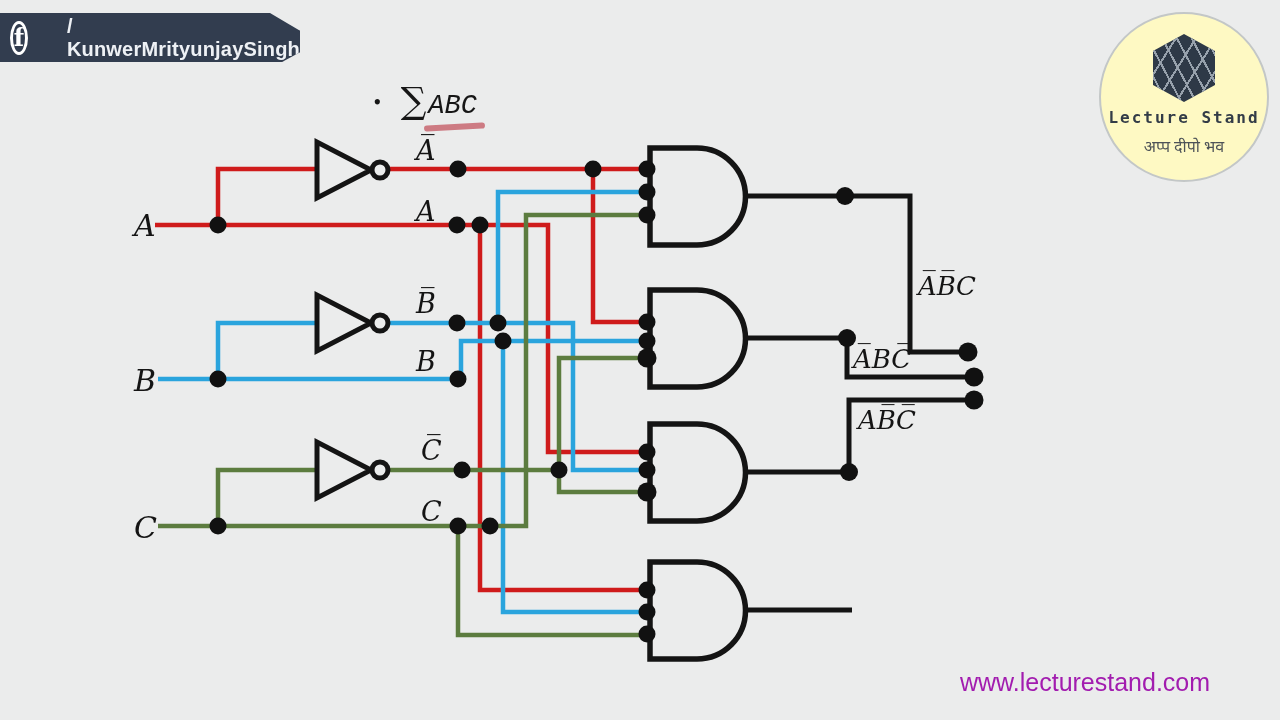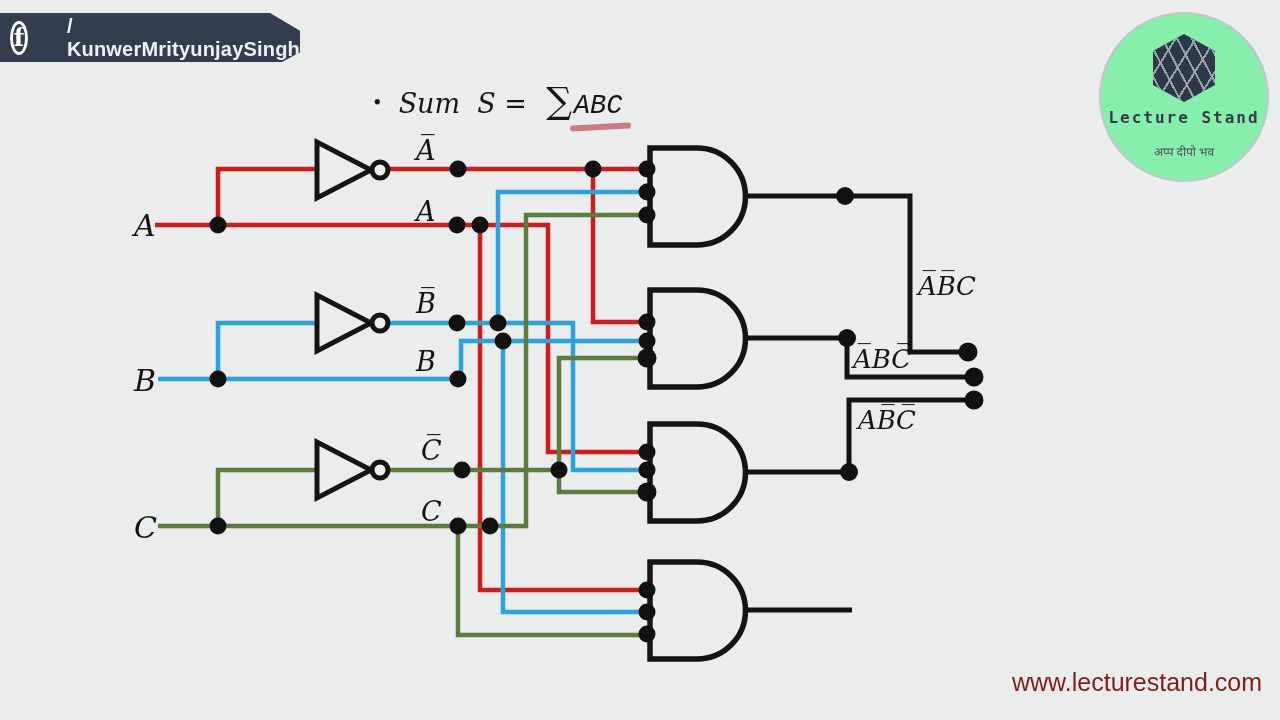--- a/index.html
+++ b/index.html
@@ -22,31 +22,31 @@
     font-family:"DejaVu Serif",serif;font-style:italic;font-size:27px;color:#161616;}
   .formula span{white-space:pre;}
   .f-bullet{font-style:normal;font-size:18px;margin-right:16px;transform:translateY(-4px);}
   .f-sigma{font-style:normal;font-size:36px;margin:0 2px;}
   .f-under{position:relative;font-family:Liberation Mono, monospace;}
   .f-under::after{content:"";position:absolute;left:-4px;right:-8px;bottom:-9px;height:6px;
     background:#ca6f78;border-radius:4px;transform:rotate(-3deg);opacity:.9;}
 
   
   .logo{position:absolute;left:1099px;top:12px;width:170px;height:170px;border-radius:50%;
-    background:#86efac;border:2px solid #c3c7c7;box-sizing:border-box;text-align:center;}
+    background:#fef9c3;border:2px solid #c3c7c7;box-sizing:border-box;text-align:center;}
   .hex{width:62px;height:68px;margin:20px auto 6px;
     clip-path:polygon(50% 0,100% 25%,100% 75%,50% 100%,0 75%,0 25%);
     background:repeating-linear-gradient(62deg,transparent 0 11px,#97a1ac 11px 13px),
                repeating-linear-gradient(-58deg,transparent 0 15px,#97a1ac 15px 17px),#2e3947;}
   .logo-title{font-family:"DejaVu Sans Mono",monospace;font-size:16px;font-weight:700;
     letter-spacing:2px;color:#333c47;}
-  .logo-tagline{font-family:"Liberation Serif",serif;font-size:12px;color:#4d5257;margin-top:16px;}
+  .logo-tagline{font-family:"Liberation Serif",serif;font-size:16px;color:#4d5257;margin-top:8px;}
 
   
-  .site-url{position:absolute;left:1012px;top:668px;font-size:25px;color:#7f1d1d;}
+  .site-url{position:absolute;left:960px;top:668px;font-size:25px;color:#a21caf;}
 </style>
 </head>
 <body>
 
 <div class="stage">
 
   
   <svg width="1280" height="720" viewBox="0 0 1280 720">
 
     <g stroke="#cf1b1b" stroke-width="4.5" fill="none">
@@ -154,21 +154,20 @@
   <div class="fb-badge">
     <div class="fb-circle">
       <span>f</span>
     </div>
     <span class="fb-text">/ KunwerMrityunjaySingh</span>
   </div>
 
   
   <div class="formula">
     <span class="f-bullet">•</span>
-    <span>Sum  S =  </span>
     <span class="f-sigma">∑</span>
     <span class="f-under">ABC</span>
   </div>
 
   
   <div class="logo">
     <div class="hex"></div>
     <div class="logo-title">Lecture Stand</div>
     <div class="logo-tagline">अप्प दीपो भव</div>
   </div>

